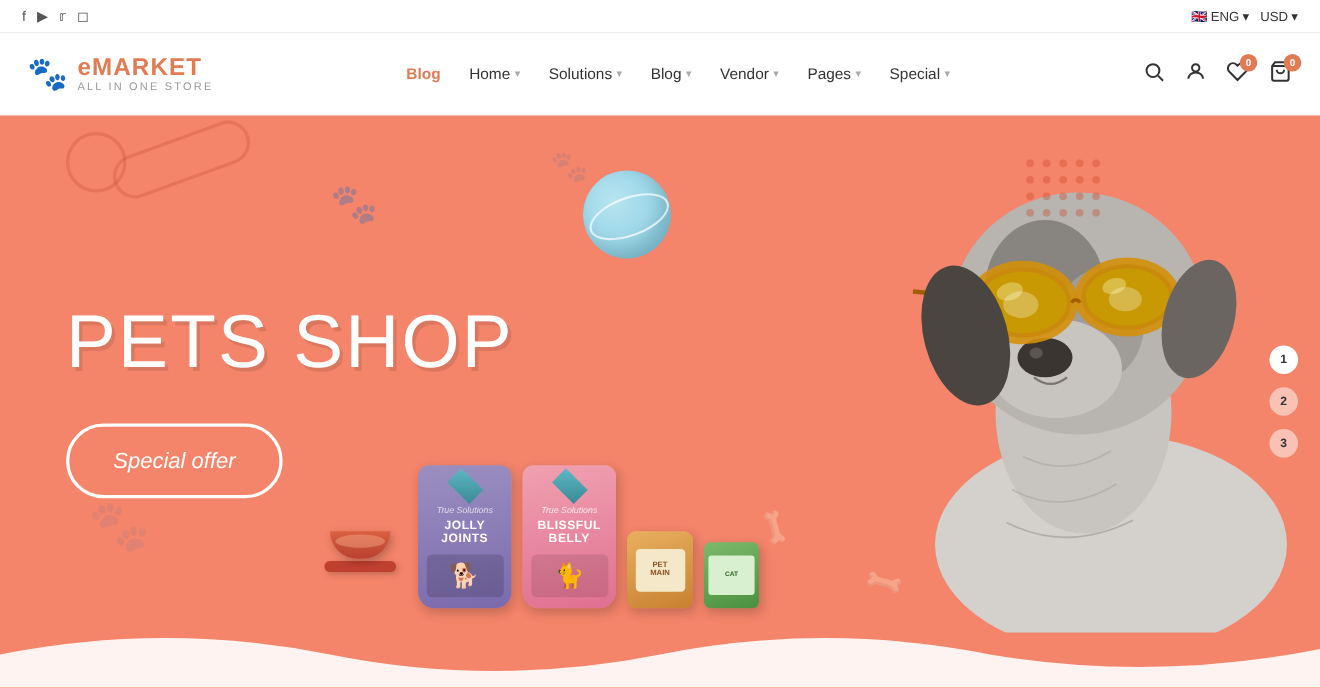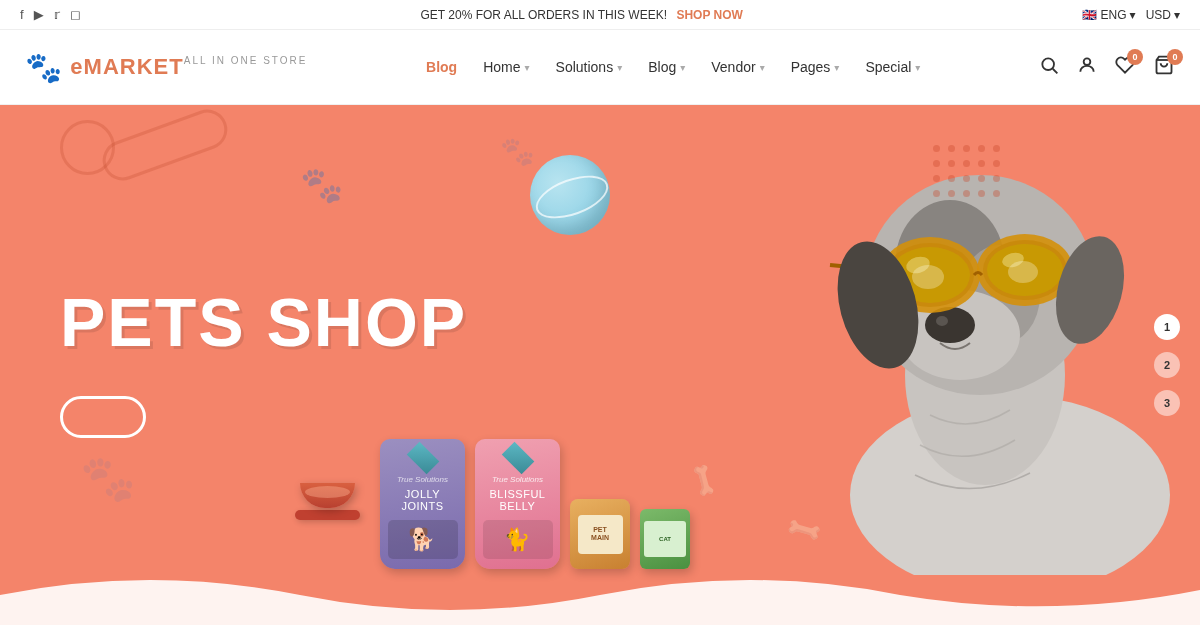--- a/index.html
+++ b/index.html
@@ -32,21 +32,21 @@
       height: 75px;
       background: #fff;
       display: flex;
       align-items: center;
       padding: 0 25px;
       border-bottom: 1px solid #f0f0f0;
       gap: 30px;
     }
     .logo-area { display: flex; align-items: center; gap: 8px; min-width: 160px; }
     .logo-paw { font-size: 30px; color: #e07b54; }
-    .logo-text { display: flex; flex-direction: row; line-height: 1.1; }
+    .logo-text { display: flex; flex-direction: column; line-height: 1.1; }
     .logo-brand { font-size: 22px; font-weight: 800; color: #333; letter-spacing: 1px; }
     .logo-brand span { color: #e07b54; }
     .logo-sub { font-size: 10px; color: #999; letter-spacing: 2px; text-transform: uppercase; text-align: right; }
 
     .main-nav { display: flex; align-items: center; gap: 6px; flex: 1; justify-content: center; }
     .nav-item {
       font-size: 14px; color: #333; cursor: pointer; padding: 6px 10px;
       display: flex; align-items: center; gap: 4px; text-decoration: none; font-weight: 500;
     }
     .nav-item.active { color: #e07b54; font-weight: 600; }
@@ -96,21 +96,21 @@
 
     
     .hero-content {
       position: relative;
       z-index: 2;
       padding: 40px 60px;
       max-width: 600px;
     }
     .hero-title {
       font-size: 68px;
-      font-weight: 700;
+      font-weight: 400;
       color: #fff;
       text-shadow: 3px 3px 0 rgba(0,0,0,0.1);
       line-height: 1.0;
       font-family: 'Arial Black', 'Impact', sans-serif;
       letter-spacing: 2px;
     }
     .hero-subtitle {
       font-size: 28px;
       color: #fff;
       font-style: italic;
@@ -144,21 +144,21 @@
       position: absolute;
       right: 0;
       bottom: 50px;
       width: 470px;
       height: 460px;
     }
 
     
     .products-area {
       position: absolute;
-      bottom: 56px;
+      bottom: 72px;
       left: 380px;
       display: flex;
       gap: 10px;
       align-items: flex-end;
       z-index: 3;
     }
 
     
     .tennis-ball {
       position: absolute;
@@ -228,21 +228,21 @@
     .bag-pink { background: linear-gradient(170deg, #f0a0b0, #e07090); }
     .bag-diamond {
       width: 28px; height: 28px;
       background: linear-gradient(135deg, #5cb8c4, #3a8a96);
       transform: rotate(45deg);
       margin-bottom: 8px;
     }
     .bag-name {
       color: #fff;
       font-size: 11px;
-      font-weight: 400;
+      font-weight: 700;
       text-align: center;
       line-height: 1.1;
       text-transform: uppercase;
       letter-spacing: 0.5px;
     }
 
     .product-can {
       width: 60px;
       height: 70px;
       border-radius: 8px;
@@ -319,24 +319,20 @@
   </style>
 </head>
 <body>
 
 <div class="announcement-bar">
   <div class="social-icons">
     <span class="social-icon">f</span>
     <span class="social-icon">▶</span>
     <span class="social-icon">𝕣</span>
     <span class="social-icon">◻</span>
-  </div>
-  <div class="announcement-text">
-    <span>GET 20% FOR ALL ORDERS IN THIS WEEK!</span>
-    <a href="#">SHOP NOW</a>
   </div>
   <div class="lang-currency">
     <span class="lang-select">🇬🇧 <span>ENG</span> ▾</span>
     <span class="currency-select"><span>USD</span> ▾</span>
   </div>
 </div>
 
 <div class="header">
   <div class="logo-area">
     <div class="logo-paw">🐾</div>
@@ -443,20 +439,21 @@
         <div class="dot-small"></div>
         <div class="dot-small"></div>
     </div>
   </div>
 
   <div class="tennis-ball"></div>
 
   <div class="hero-content">
     <div class="hero-title">PETS SHOP</div>
     <div class="special-offer-btn">
+      <div>Special offer</div>
     </div>
   </div>
 
   <div style="position:absolute; bottom:105px; left:300px; z-index:3;">
     <div style="width:55px; height:25px; background:linear-gradient(to bottom, #d96040, #b84030); border-radius:0 0 30px 30px; position:relative; box-shadow:2px 3px 8px rgba(0,0,0,0.25);">
       <div style="position:absolute; top:3px; left:5px; right:5px; height:12px; background:rgba(255,180,150,0.4); border-radius:50%;"></div>
     </div>
     <div style="width:65px; height:10px; background:#c04030; border-radius:5px; margin-top:2px; margin-left:-5px; box-shadow:2px 2px 6px rgba(0,0,0,0.2);"></div>
   </div>
 

